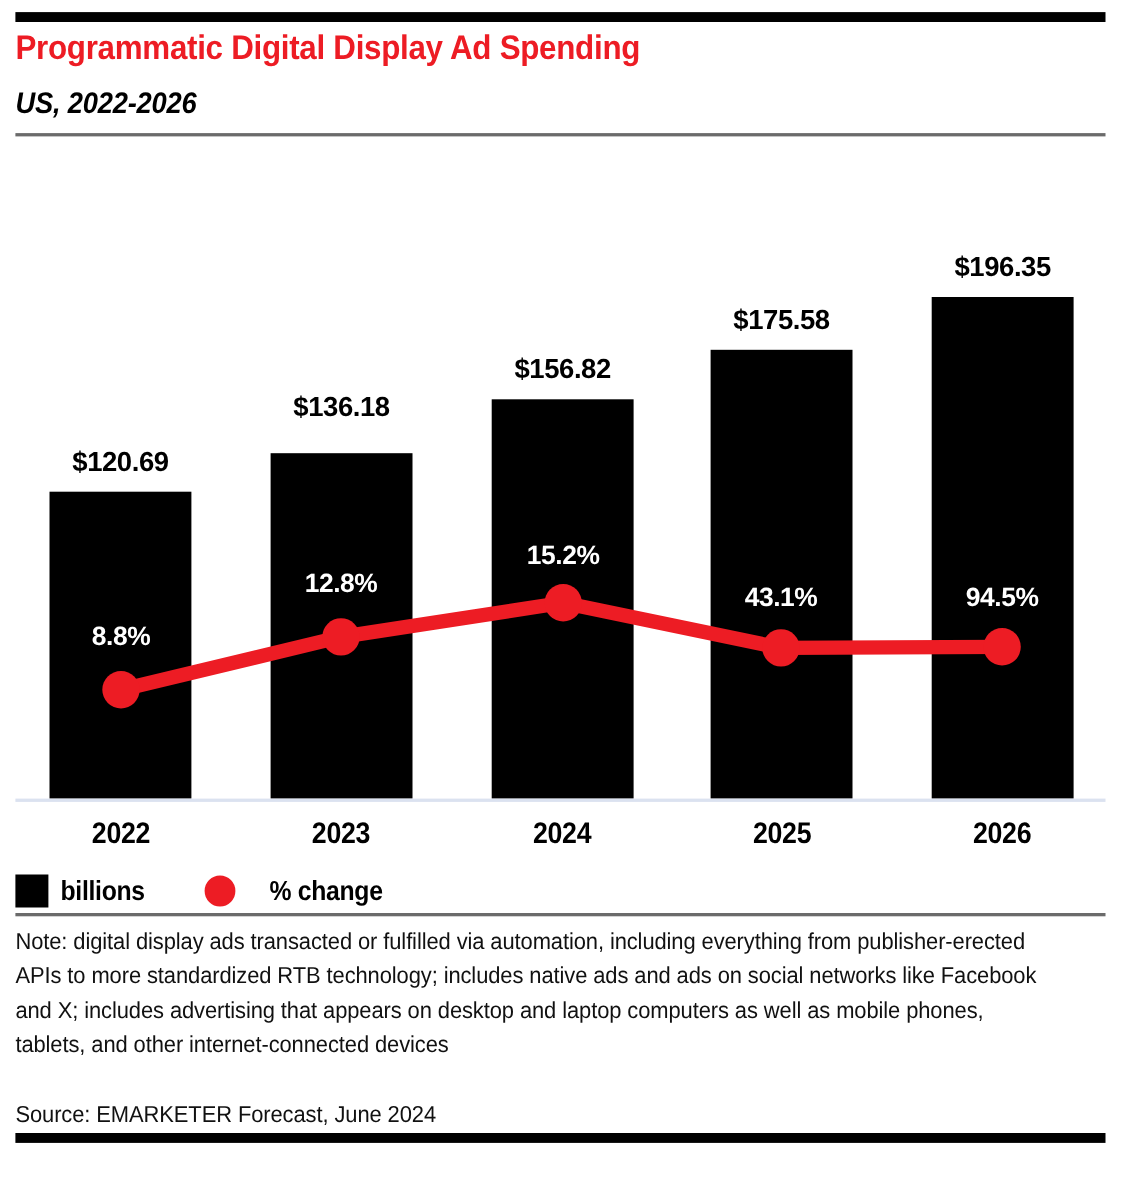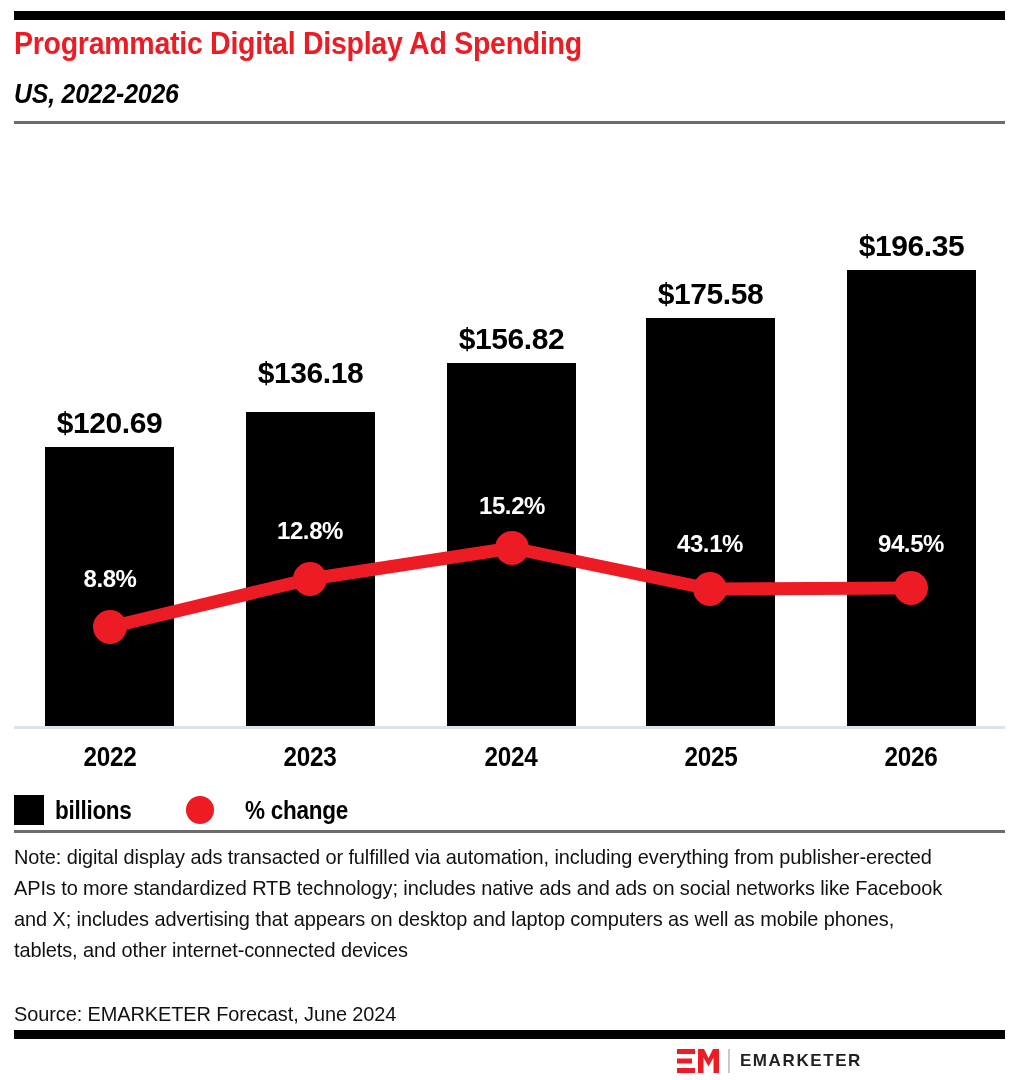--- a/index.html
+++ b/index.html
@@ -23,21 +23,21 @@
     color:#000;font-size:27px;font-weight:bold;font-style:italic;letter-spacing:-0.2px;
     transform:scaleX(0.92);transform-origin:left center;white-space:nowrap;
   }
   .head-rule{position:absolute;left:14px;top:121px;width:991px;height:3px;background:#6b6b6b;}
 
   
   .plot{position:absolute;left:0;top:0;width:1020px;height:740px;}
   .bar{position:absolute;background:#000;width:129px;}
   .bar-label{
     position:absolute;width:160px;text-align:center;color:#000;
-    font-size:30px;font-weight:bold;letter-spacing:-0.4px;
+    font-size:25px;font-weight:bold;letter-spacing:-0.4px;
   }
   .pct-label{
     position:absolute;width:160px;text-align:center;color:#ffffff;
     font-size:24px;font-weight:bold;letter-spacing:-0.4px;
   }
   .axis-line{position:absolute;left:14px;top:726px;width:991px;height:3px;background:#dbe2f0;}
   .line-svg{position:absolute;left:0;top:0;width:1020px;height:740px;}
 
   
   .xlabel{
@@ -137,26 +137,14 @@
         <div class="legend-swatch-ci" style="background: rgb(237, 28, 36);"></div>
         <div class="legend-text">% change</div>
       </div>
     </div>
 
   <div class="note-rule"></div>
   <div class="note">Note: digital display ads transacted or fulfilled via automation, including everything from publisher-erected APIs to more standardized RTB technology; includes native ads and ads on social networks like Facebook and X; includes advertising that appears on desktop and laptop computers as well as mobile phones, tablets, and other internet-connected devices</div>
   <div class="source">Source: EMARKETER Forecast, June 2024</div>
 
   <div class="foot-rule"></div>
-  <div class="brand">
-    <div class="brand-mark">
-      <svg width="42" height="24" viewBox="0 0 42 24">
-        <rect x="0" y="0" width="18" height="5" fill="#ED1C24"></rect>
-        <rect x="0" y="9.5" width="15" height="5" fill="#ED1C24"></rect>
-        <rect x="0" y="19" width="18" height="5" fill="#ED1C24"></rect>
-        <polygon points="21,24 21,0 27,0 31.5,9 36,0 42,0 42,24 36.5,24 36.5,8.5 31.5,17.5 26.5,8.5 26.5,24" fill="#ED1C24"></polygon>
-      </svg>
-    </div>
-    <div class="brand-divider"></div>
-    <div class="brand-word">EMARKETER</div>
-  </div>
 
 </div>
 
 </body></html>

